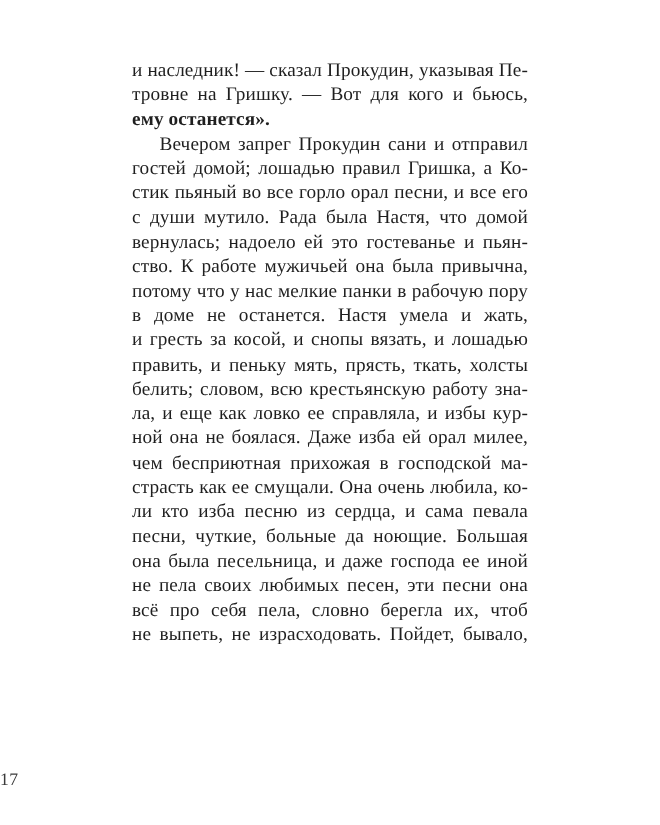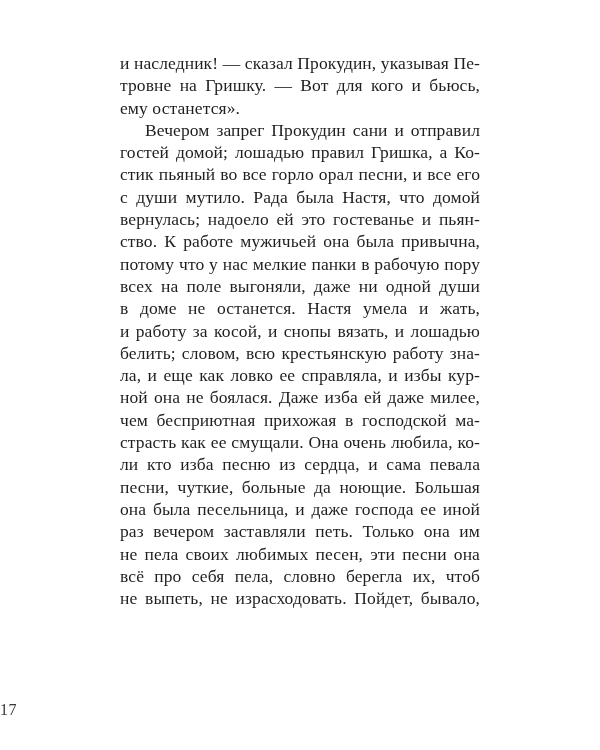--- a/index.html
+++ b/index.html
@@ -36,20 +36,21 @@
     text-align-last: justify;
     -moz-text-align-last: justify;
     white-space: normal;
     letter-spacing: 0.1px;
   }
   .line.indent {
     padding-left: 25px;
   }
   .line.para-end {
     text-align-last: left;
+    font-weight: bold;
     -moz-text-align-last: left;
   }
   .page-number {
     position: absolute;
     left: 0;
     top: 701px;
     width: 600px;
     text-align: left;
     font-size: 16px;
     color: #3a3a3a;
@@ -64,30 +65,29 @@
       <div class="line">и наследник! — сказал Прокудин, указывая Пе-</div>
       <div class="line">тровне на Гришку. — Вот для кого и бьюсь,</div>
       <div class="line para-end">ему останется».</div>
       <div class="line indent">Вечером запрег Прокудин сани и отправил</div>
       <div class="line">гостей домой; лошадью правил Гришка, а Ко-</div>
       <div class="line">стик пьяный во все горло орал песни, и все его</div>
       <div class="line">с души мутило. Рада была Настя, что домой</div>
       <div class="line">вернулась; надоело ей это гостеванье и пьян-</div>
       <div class="line">ство. К работе мужичьей она была привычна,</div>
       <div class="line">потому что у нас мелкие панки в рабочую пору</div>
-      <div class="line">всех на поле выгоняли, даже ни одной души</div>
       <div class="line">в доме не останется. Настя умела и жать,</div>
-      <div class="line">и работу за косой, и снопы вязать, и лошадью</div>
+      <div class="line">и гресть за косой, и снопы вязать, и лошадью</div>
+      <div class="line">править, и пеньку мять, прясть, ткать, холсты</div>
       <div class="line">белить; словом, всю крестьянскую работу зна-</div>
       <div class="line">ла, и еще как ловко ее справляла, и избы кур-</div>
-      <div class="line">ной она не боялася. Даже изба ей даже милее,</div>
+      <div class="line">ной она не боялася. Даже изба ей орал милее,</div>
       <div class="line">чем бесприютная прихожая в господской ма-</div>
       <div class="line">страсть как ее смущали. Она очень любила, ко-</div>
       <div class="line">ли кто изба песню из сердца, и сама певала</div>
       <div class="line">песни, чуткие, больные да ноющие. Большая</div>
       <div class="line">она была песельница, и даже господа ее иной</div>
-      <div class="line">раз вечером заставляли петь. Только она им</div>
       <div class="line">не пела своих любимых песен, эти песни она</div>
       <div class="line">всё про себя пела, словно берегла их, чтоб</div>
       <div class="line">не выпеть, не израсходовать. Пойдет, бывало,</div>
     </div>
   <div class="page-number">17</div>
 </div>
 
 </body></html>

